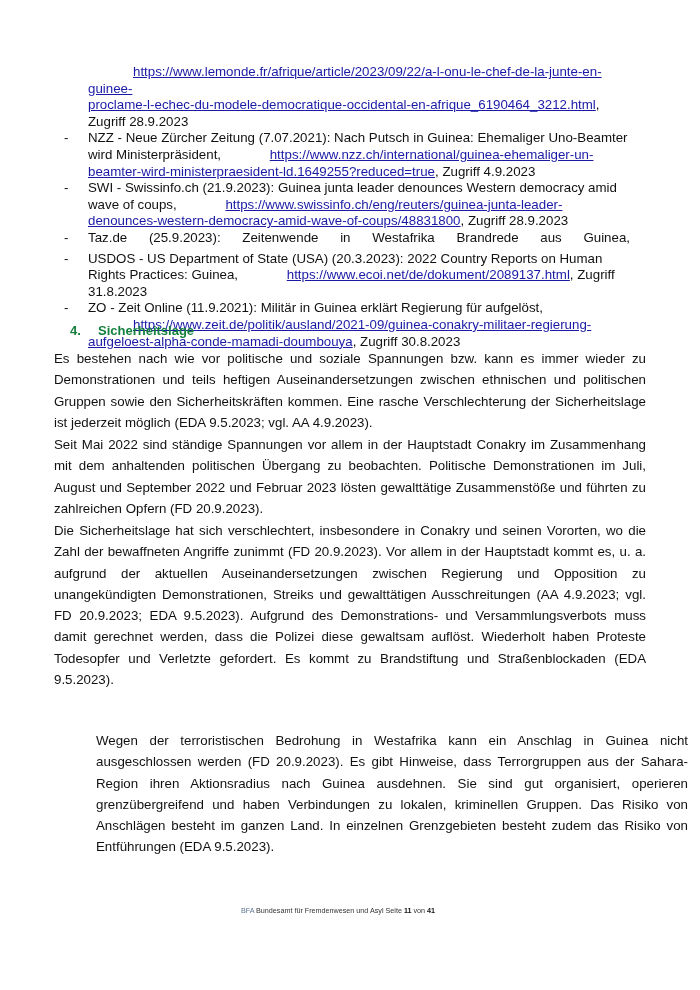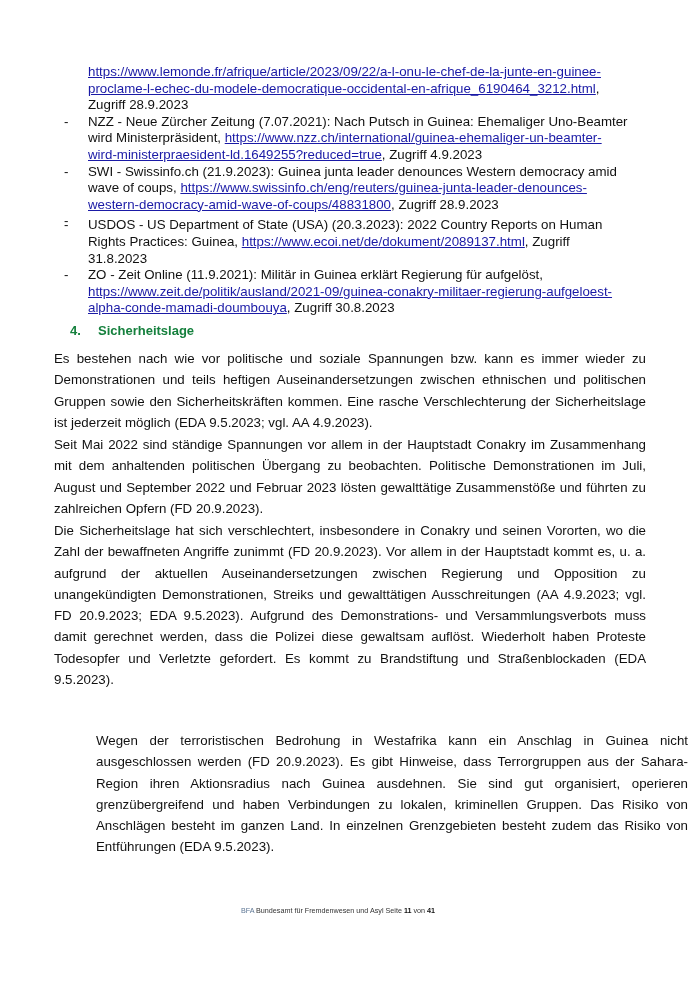--- a/index.html
+++ b/index.html
@@ -6,21 +6,21 @@
     body { width: 700px; height: 990px; position: relative; overflow: hidden;
            font-family: "Liberation Sans", sans-serif; color: #111111; }
     .page { position: absolute; left: 0; top: 0; width: 700px; height: 990px; }
 
     
     .sources { position: absolute; left: 60px; top: 64px; width: 570px;
                font-size: 13.3px; line-height: 16.6px; }
     .src { position: relative; padding-left: 28px; margin: 0; }
     .src .dash { position: absolute; left: 4px; top: 0; }
     .src.cont { padding-left: 28px; }
-    .src a { color: #1a1aa6; text-decoration: underline; }
+    .src a { color: #1a1aa6; text-decoration: underline; margin-left: 45px; }
     .src.justify { text-align: justify; text-align-last: justify; }
     .src.taz { margin-bottom: 4px; }
     .src .link-line { display: block; text-align-last: left; }
 
     
     .heading { position: absolute; left: 70px; top: 323px; font-size: 13px;
                font-weight: bold; color: #15803d; }
     .heading .num { display: inline-block; width: 28px; }
 
     
@@ -54,20 +54,21 @@
       <span>NZZ - Neue Zürcher Zeitung (7.07.2021): Nach Putsch in Guinea: Ehemaliger Uno-Beamter wird Ministerpräsident, </span><a href="#">https://www.nzz.ch/international/guinea-ehemaliger-un-beamter-wird-ministerpraesident-ld.1649255?reduced=true</a><span>, Zugriff 4.9.2023</span>
     </p>
 
     <p class="src">
       <span class="dash">-</span>
       <span>SWI - Swissinfo.ch (21.9.2023): Guinea junta leader denounces Western democracy amid wave of coups, </span><a href="#">https://www.swissinfo.ch/eng/reuters/guinea-junta-leader-denounces-western-democracy-amid-wave-of-coups/48831800</a><span>, Zugriff 28.9.2023</span>
     </p>
 
     <p class="src justify taz">
       <span class="dash">-</span>
+      <span>Taz.de (25.9.2023): Zeitenwende in Westafrika Brandrede aus Guinea,</span>
     </p>
 
     <p class="src">
       <span class="dash">-</span>
       <span>USDOS - US Department of State (USA) (20.3.2023): 2022 Country Reports on Human Rights Practices: Guinea, </span><a href="#">https://www.ecoi.net/de/dokument/2089137.html</a><span>, Zugriff 31.8.2023</span>
     </p>
 
     <p class="src">
       <span class="dash">-</span>
       <span>ZO - Zeit Online (11.9.2021): Militär in Guinea erklärt Regierung für aufgelöst, </span><a href="#">https://www.zeit.de/politik/ausland/2021-09/guinea-conakry-militaer-regierung-aufgeloest-alpha-conde-mamadi-doumbouya</a><span>, Zugriff 30.8.2023</span>

